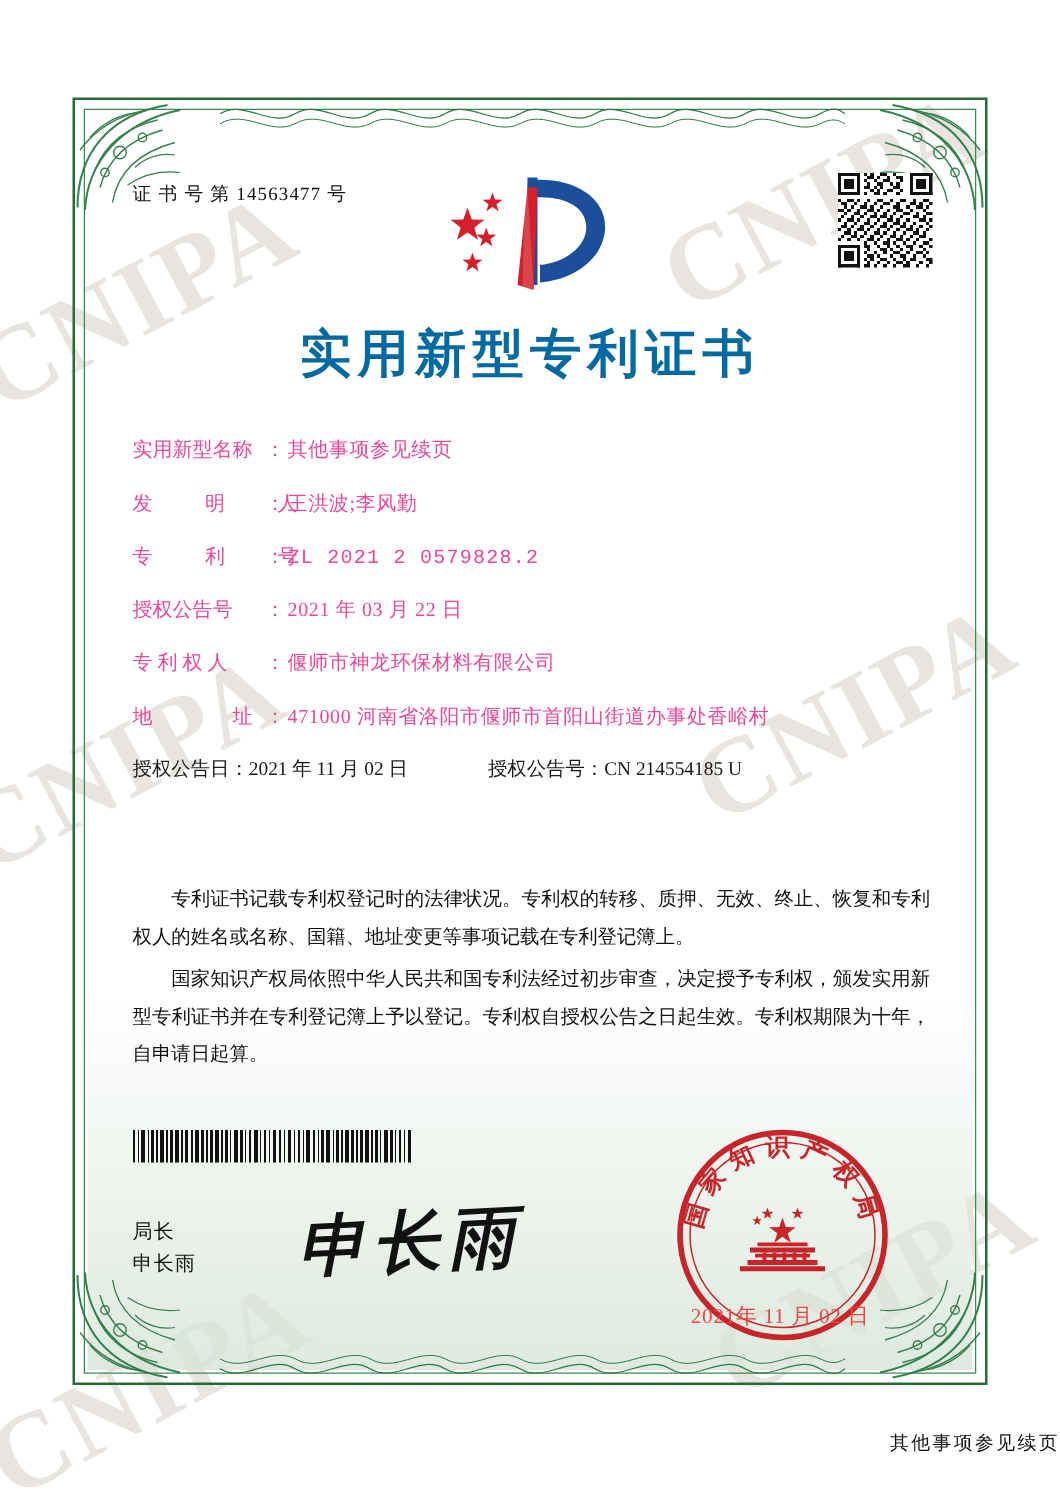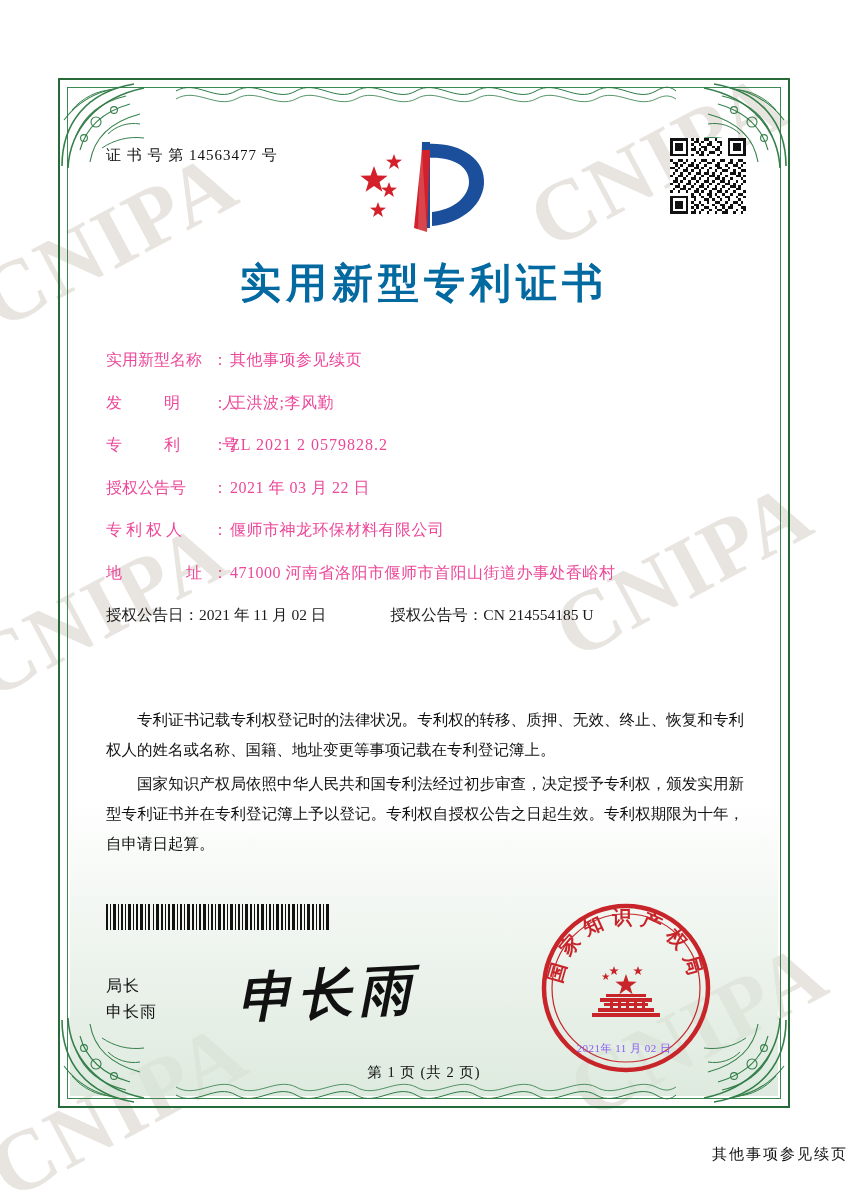--- a/index.html
+++ b/index.html
@@ -152,21 +152,21 @@
     width: 106px;
     flex: 0 0 106px;
     letter-spacing: 0px;
     white-space: nowrap;
   }
   .lbl-sp2 { letter-spacing: 13px; }
   .lbl-sp3 { letter-spacing: 13px; }
   .lbl-sp4 { letter-spacing: 4px; font-family: Liberation Serif, serif; }
   .field-colon { margin-right: 2px; }
   .field-value { flex: 1; letter-spacing: .5px; }
-  .field-value.mono { font-family: Liberation Serif, serif; letter-spacing: 1px; }
+  .field-value.mono { font-family: Liberation Mono, monospace; letter-spacing: 1px; }
 
   .dual-row {
     display: flex;
     align-items: baseline;
     font-size: 15.5px;
     text-align: right;
   }
   .dual-row .seg2 { margin-left: 64px; }
 
   .paragraphs {
@@ -220,22 +220,22 @@
     top: 824px;
     width: 172px;
     height: 172px;
   }
   .seal-date {
     position: absolute;
     right: 82px;
     top: 963px;
     width: 168px;
     text-align: center;
-    color: #8b5cf6;
-    font-size: 11px;
+    color: #ef4444;
+    font-size: 17px;
     letter-spacing: .5px;
   }
 
   .page-number {
     position: absolute;
     left: 0;
     right: 0;
     bottom: 26px;
     text-align: center;
     font-size: 14.5px;
@@ -746,17 +746,16 @@
         <rect x="52" y="111" width="68" height="4"></rect>
       </g>
 
       <g fill="#c8252a">
         <polygon points="74,64 75.2,67.4 78.8,67.5 75.9,69.6 76.9,73 74,71 71.1,73 72.1,69.6 69.2,67.5 72.8,67.4"></polygon>
         <polygon points="98,64 99.2,67.4 102.8,67.5 99.9,69.6 100.9,73 98,71 95.1,73 96.1,69.6 93.2,67.5 96.8,67.4"></polygon>
       </g>
     </svg>
     <div class="seal-date">2021年 11 月 02 日</div>
 
-    <div class="page-number">第 1 页 (共 2 页)</div>
   </div>
 </div>
 
 <div class="footer-note">其他事项参见续页</div>
 
 </body></html>

